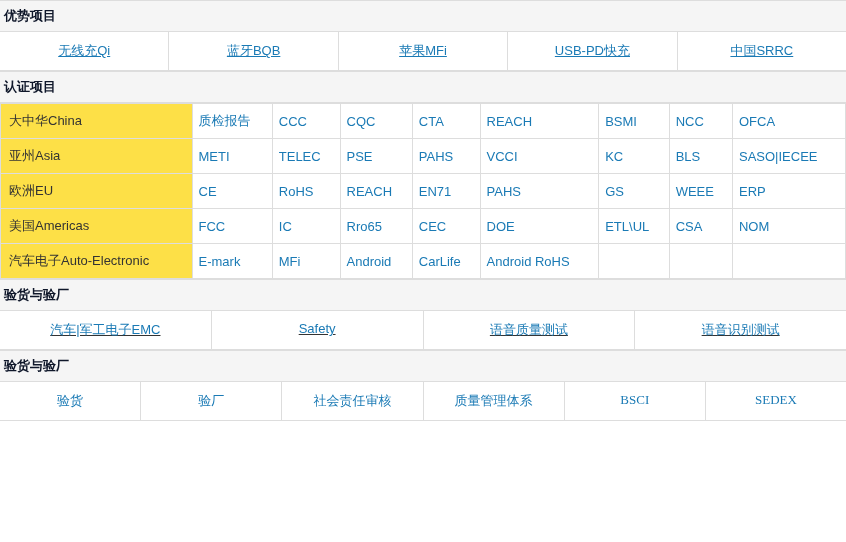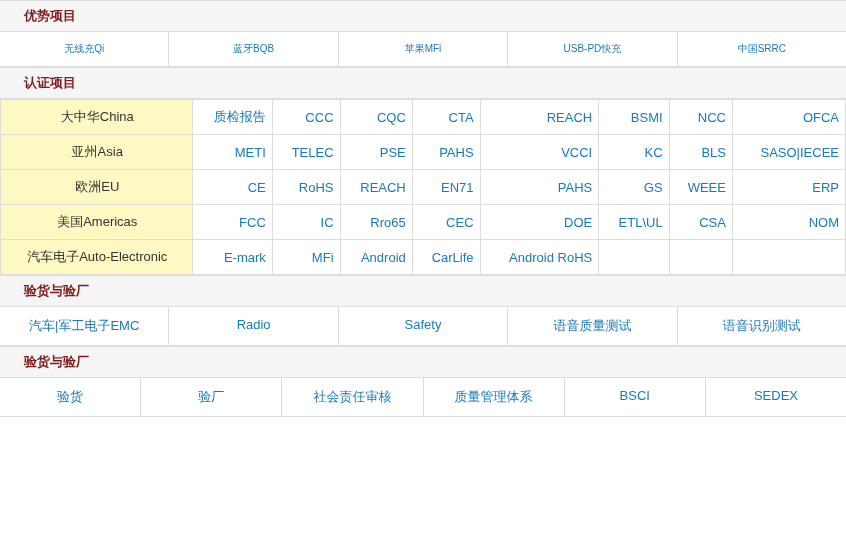--- a/index.html
+++ b/index.html
@@ -7,61 +7,63 @@
       font-family: Arial, "Microsoft YaHei", sans-serif;
       font-size: 13px;
       color: #333;
       background: #fff;
       width: 846px;
     }
     .section-header {
       background: #f5f5f5;
       border-top: 1px solid #ddd;
       border-bottom: 1px solid #ddd;
-      padding: 6px 24px;
+      padding: 6px 4px;
       font-weight: bold;
       font-size: 13px;
-      color: #7f1d1d;
+      color: #0f172a;
     }
     .advantage-row {
       display: flex;
       border-bottom: 1px solid #ddd;
     }
     .advantage-cell {
       flex: 1;
       text-align: center;
       padding: 10px 2px;
       border-right: 1px solid #ddd;
       color: #1a7ab5;
-      font-size: 10px;
+      font-size: 13px;
+      text-decoration: underline;
     }
     .advantage-cell:last-child {
       border-right: none;
     }
     .cert-table {
       width: 100%;
       border-collapse: collapse;
     }
     .cert-table td {
       border: 1px solid #ddd;
       padding: 8px 6px;
-      text-align: right;
+      text-align: left;
       color: #1a7ab5;
       font-size: 13px;
     }
     .cert-table td.row-label {
       color: #333;
-      text-align: center;
+      text-align: left;
       padding-left: 8px;
       white-space: nowrap;
-      background: #fef9c3;
+      background: #fde047;
     }
     .test-row {
       display: flex;
       border-bottom: 1px solid #ddd;
+      text-decoration: underline;
     }
     .test-cell {
       flex: 1;
       text-align: center;
       padding: 10px 6px;
       border-right: 1px solid #ddd;
       color: #1a7ab5;
       font-size: 13px;
     }
     .test-cell:last-child {
@@ -71,20 +73,21 @@
       display: flex;
       border-bottom: 1px solid #ddd;
     }
     .inspect-cell {
       flex: 1;
       text-align: center;
       padding: 10px 6px;
       border-right: 1px solid #ddd;
       color: #1a7ab5;
       font-size: 13px;
+      font-family: Liberation Serif, serif;
     }
     .inspect-cell:last-child {
       border-right: none;
     }
   </style>
 </head>
 <body>
 
 <div>
   <div class="section-header">
@@ -169,21 +172,20 @@
     </tbody>
   </table>
 </div>
 
 <div>
   <div class="section-header">
     <span>验货与验厂</span>
   </div>
   <div class="test-row">
     <div class="test-cell">汽车|军工电子EMC</div>
-    <div class="test-cell">Radio</div>
     <div class="test-cell">Safety</div>
     <div class="test-cell">语音质量测试</div>
     <div class="test-cell">语音识别测试</div>
   </div>
 </div>
 
 <div>
   <div class="section-header">
     <span>验货与验厂</span>
   </div>

